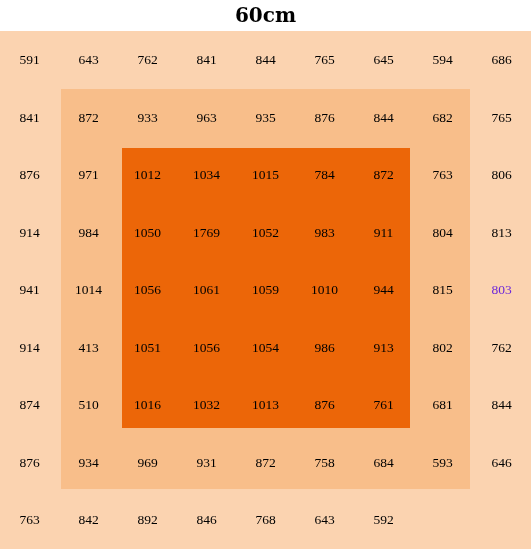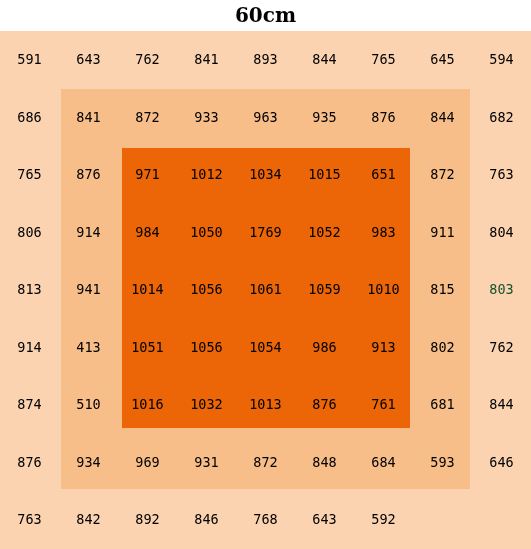--- a/index.html
+++ b/index.html
@@ -59,20 +59,21 @@
   
   #grid {
     position: absolute;
     left: 0px;
     top: 31px;
     width: 531px;
     height: 518px;
     display: grid;
     grid-template-columns: repeat(9, 1fr);
     grid-template-rows: repeat(9, 1fr);
+    font-family: Liberation Serif, serif;
   }
   .cell {
     display: flex;
     align-items: center;
     justify-content: center;
     font-size: 13.5px;
     color: #000000;
     line-height: 1;
     user-select: none;
   }
@@ -88,61 +89,61 @@
 
   <div class="zone" id="zone-middle" style="background: rgb(248, 190, 138);"></div>
 
   <div class="zone" id="zone-inner" style="background: rgb(236, 102, 8);"></div>
 
   <div id="grid">
       <div class="cell" style="color: rgb(0, 0, 0);">591</div>
       <div class="cell" style="color: rgb(0, 0, 0);">643</div>
       <div class="cell" style="color: rgb(0, 0, 0);">762</div>
       <div class="cell" style="color: rgb(0, 0, 0);">841</div>
-      <div class="cell" style="color: rgb(0, 0, 0);">893</div>
       <div class="cell" style="color: rgb(0, 0, 0);">844</div>
       <div class="cell" style="color: rgb(0, 0, 0);">765</div>
       <div class="cell" style="color: rgb(0, 0, 0);">645</div>
       <div class="cell" style="color: rgb(0, 0, 0);">594</div>
       <div class="cell" style="color: rgb(0, 0, 0);">686</div>
       <div class="cell" style="color: rgb(0, 0, 0);">841</div>
       <div class="cell" style="color: rgb(0, 0, 0);">872</div>
       <div class="cell" style="color: rgb(0, 0, 0);">933</div>
       <div class="cell" style="color: rgb(0, 0, 0);">963</div>
       <div class="cell" style="color: rgb(0, 0, 0);">935</div>
       <div class="cell" style="color: rgb(0, 0, 0);">876</div>
       <div class="cell" style="color: rgb(0, 0, 0);">844</div>
       <div class="cell" style="color: rgb(0, 0, 0);">682</div>
       <div class="cell" style="color: rgb(0, 0, 0);">765</div>
       <div class="cell" style="color: rgb(0, 0, 0);">876</div>
       <div class="cell" style="color: rgb(0, 0, 0);">971</div>
       <div class="cell" style="color: rgb(0, 0, 0);">1012</div>
       <div class="cell" style="color: rgb(0, 0, 0);">1034</div>
       <div class="cell" style="color: rgb(0, 0, 0);">1015</div>
-      <div class="cell" style="color: rgb(0, 0, 0);">651</div>
+      <div class="cell" style="color: rgb(0, 0, 0);">784</div>
       <div class="cell" style="color: rgb(0, 0, 0);">872</div>
       <div class="cell" style="color: rgb(0, 0, 0);">763</div>
       <div class="cell" style="color: rgb(0, 0, 0);">806</div>
       <div class="cell" style="color: rgb(0, 0, 0);">914</div>
       <div class="cell" style="color: rgb(0, 0, 0);">984</div>
       <div class="cell" style="color: rgb(0, 0, 0);">1050</div>
       <div class="cell" style="color: rgb(0, 0, 0);">1769</div>
       <div class="cell" style="color: rgb(0, 0, 0);">1052</div>
       <div class="cell" style="color: rgb(0, 0, 0);">983</div>
       <div class="cell" style="color: rgb(0, 0, 0);">911</div>
       <div class="cell" style="color: rgb(0, 0, 0);">804</div>
       <div class="cell" style="color: rgb(0, 0, 0);">813</div>
       <div class="cell" style="color: rgb(0, 0, 0);">941</div>
       <div class="cell" style="color: rgb(0, 0, 0);">1014</div>
       <div class="cell" style="color: rgb(0, 0, 0);">1056</div>
       <div class="cell" style="color: rgb(0, 0, 0);">1061</div>
       <div class="cell" style="color: rgb(0, 0, 0);">1059</div>
       <div class="cell" style="color: rgb(0, 0, 0);">1010</div>
+      <div class="cell" style="color: rgb(0, 0, 0);">944</div>
       <div class="cell" style="color: rgb(0, 0, 0);">815</div>
-      <div class="cell" style="color: #14532d;">803</div>
+      <div class="cell" style="color: #6d28d9;">803</div>
       <div class="cell" style="color: rgb(0, 0, 0);">914</div>
       <div class="cell" style="color: rgb(0, 0, 0);">413</div>
       <div class="cell" style="color: rgb(0, 0, 0);">1051</div>
       <div class="cell" style="color: rgb(0, 0, 0);">1056</div>
       <div class="cell" style="color: rgb(0, 0, 0);">1054</div>
       <div class="cell" style="color: rgb(0, 0, 0);">986</div>
       <div class="cell" style="color: rgb(0, 0, 0);">913</div>
       <div class="cell" style="color: rgb(0, 0, 0);">802</div>
       <div class="cell" style="color: rgb(0, 0, 0);">762</div>
       <div class="cell" style="color: rgb(0, 0, 0);">874</div>
@@ -152,21 +153,21 @@
       <div class="cell" style="color: rgb(0, 0, 0);">1013</div>
       <div class="cell" style="color: rgb(0, 0, 0);">876</div>
       <div class="cell" style="color: rgb(0, 0, 0);">761</div>
       <div class="cell" style="color: rgb(0, 0, 0);">681</div>
       <div class="cell" style="color: rgb(0, 0, 0);">844</div>
       <div class="cell" style="color: rgb(0, 0, 0);">876</div>
       <div class="cell" style="color: rgb(0, 0, 0);">934</div>
       <div class="cell" style="color: rgb(0, 0, 0);">969</div>
       <div class="cell" style="color: rgb(0, 0, 0);">931</div>
       <div class="cell" style="color: rgb(0, 0, 0);">872</div>
-      <div class="cell" style="color: rgb(0, 0, 0);">848</div>
+      <div class="cell" style="color: rgb(0, 0, 0);">758</div>
       <div class="cell" style="color: rgb(0, 0, 0);">684</div>
       <div class="cell" style="color: rgb(0, 0, 0);">593</div>
       <div class="cell" style="color: rgb(0, 0, 0);">646</div>
       <div class="cell" style="color: rgb(0, 0, 0);">763</div>
       <div class="cell" style="color: rgb(0, 0, 0);">842</div>
       <div class="cell" style="color: rgb(0, 0, 0);">892</div>
       <div class="cell" style="color: rgb(0, 0, 0);">846</div>
       <div class="cell" style="color: rgb(0, 0, 0);">768</div>
       <div class="cell" style="color: rgb(0, 0, 0);">643</div>
       <div class="cell" style="color: rgb(0, 0, 0);">592</div>

